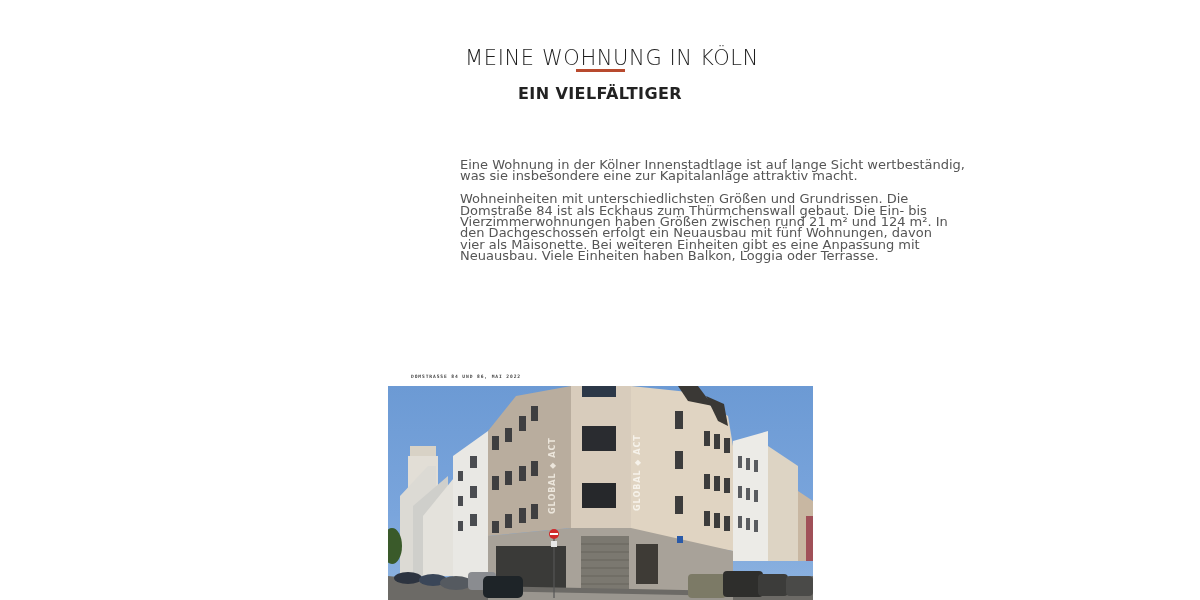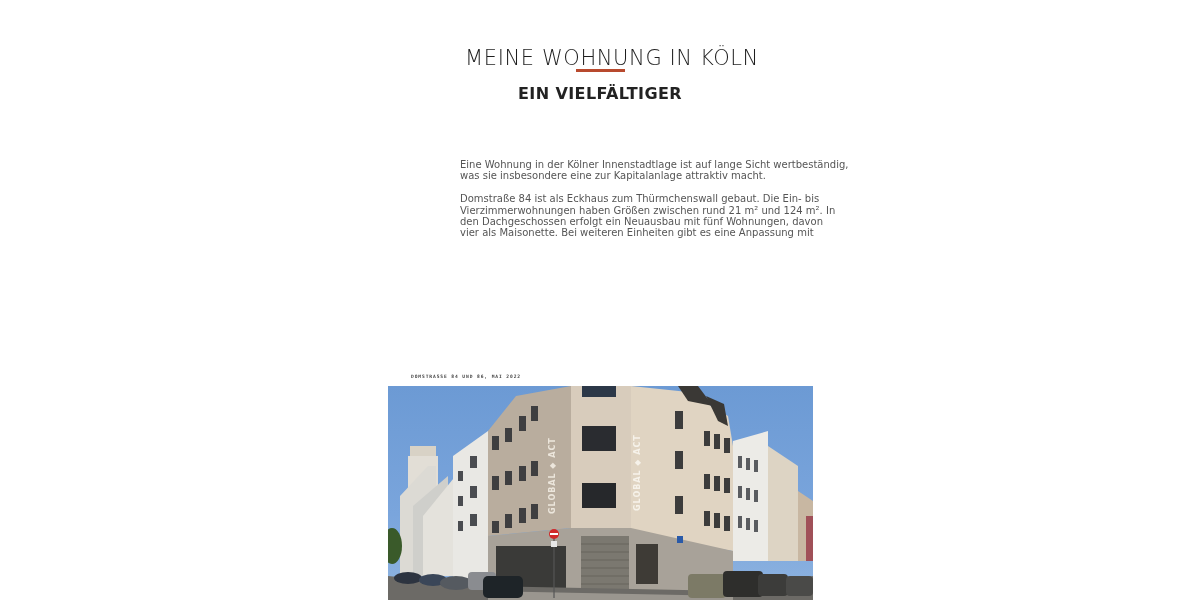--- a/index.html
+++ b/index.html
@@ -56,21 +56,21 @@
       margin: 0;
     }
     .subtitle span { display: block; }
     .body-text {
       position: absolute;
       left: 460px;
       width: 280px;
       top: 159px;
       text-align: center;
       font-family: "DejaVu Sans", sans-serif;
-      font-size: 10px;
+      font-size: 13px;
       line-height: 11.4px;
       color: #555555;
     }
     .body-text p { margin: 0 0 11.4px 0; }
     .body-text .line { display: block; white-space: nowrap; }
     .caption {
       position: absolute;
       left: 411px;
       top: 374px;
       font-family: "DejaVu Sans Mono", monospace;
@@ -102,24 +102,26 @@
   <h2 class="subtitle">
     <span>EIN VIELFÄLTIGER</span>
   </h2>
 
   <div class="body-text">
     <p>
       <span class="line">Eine Wohnung in der Kölner Innenstadtlage ist auf lange Sicht wertbeständig,</span>
       <span class="line">was sie insbesondere eine zur Kapitalanlage attraktiv macht.</span>
     </p>
     <p>
+      <span class="line">Wohneinheiten mit unterschiedlichsten Größen und Grundrissen. Die</span>
       <span class="line">Domstraße 84 ist als Eckhaus zum Thürmchenswall gebaut. Die Ein- bis</span>
       <span class="line">Vierzimmerwohnungen haben Größen zwischen rund 21 m² und 124 m². In</span>
       <span class="line">den Dachgeschossen erfolgt ein Neuausbau mit fünf Wohnungen, davon</span>
       <span class="line">vier als Maisonette. Bei weiteren Einheiten gibt es eine Anpassung mit</span>
+      <span class="line">Neuausbau. Viele Einheiten haben Balkon, Loggia oder Terrasse.</span>
     </p>
   </div>
 
   <div class="caption">DOMSTRASSE 84 UND 86, MAI 2022</div>
 
   <div class="photo">
     <svg width="425" height="214" viewBox="0 0 425 214" xmlns="http://www.w3.org/2000/svg">
 
       <rect x="22" y="60" width="26" height="40" fill="#d8d2c6"></rect>
       <rect x="20" y="70" width="30" height="100" fill="#e2ded6"></rect>

